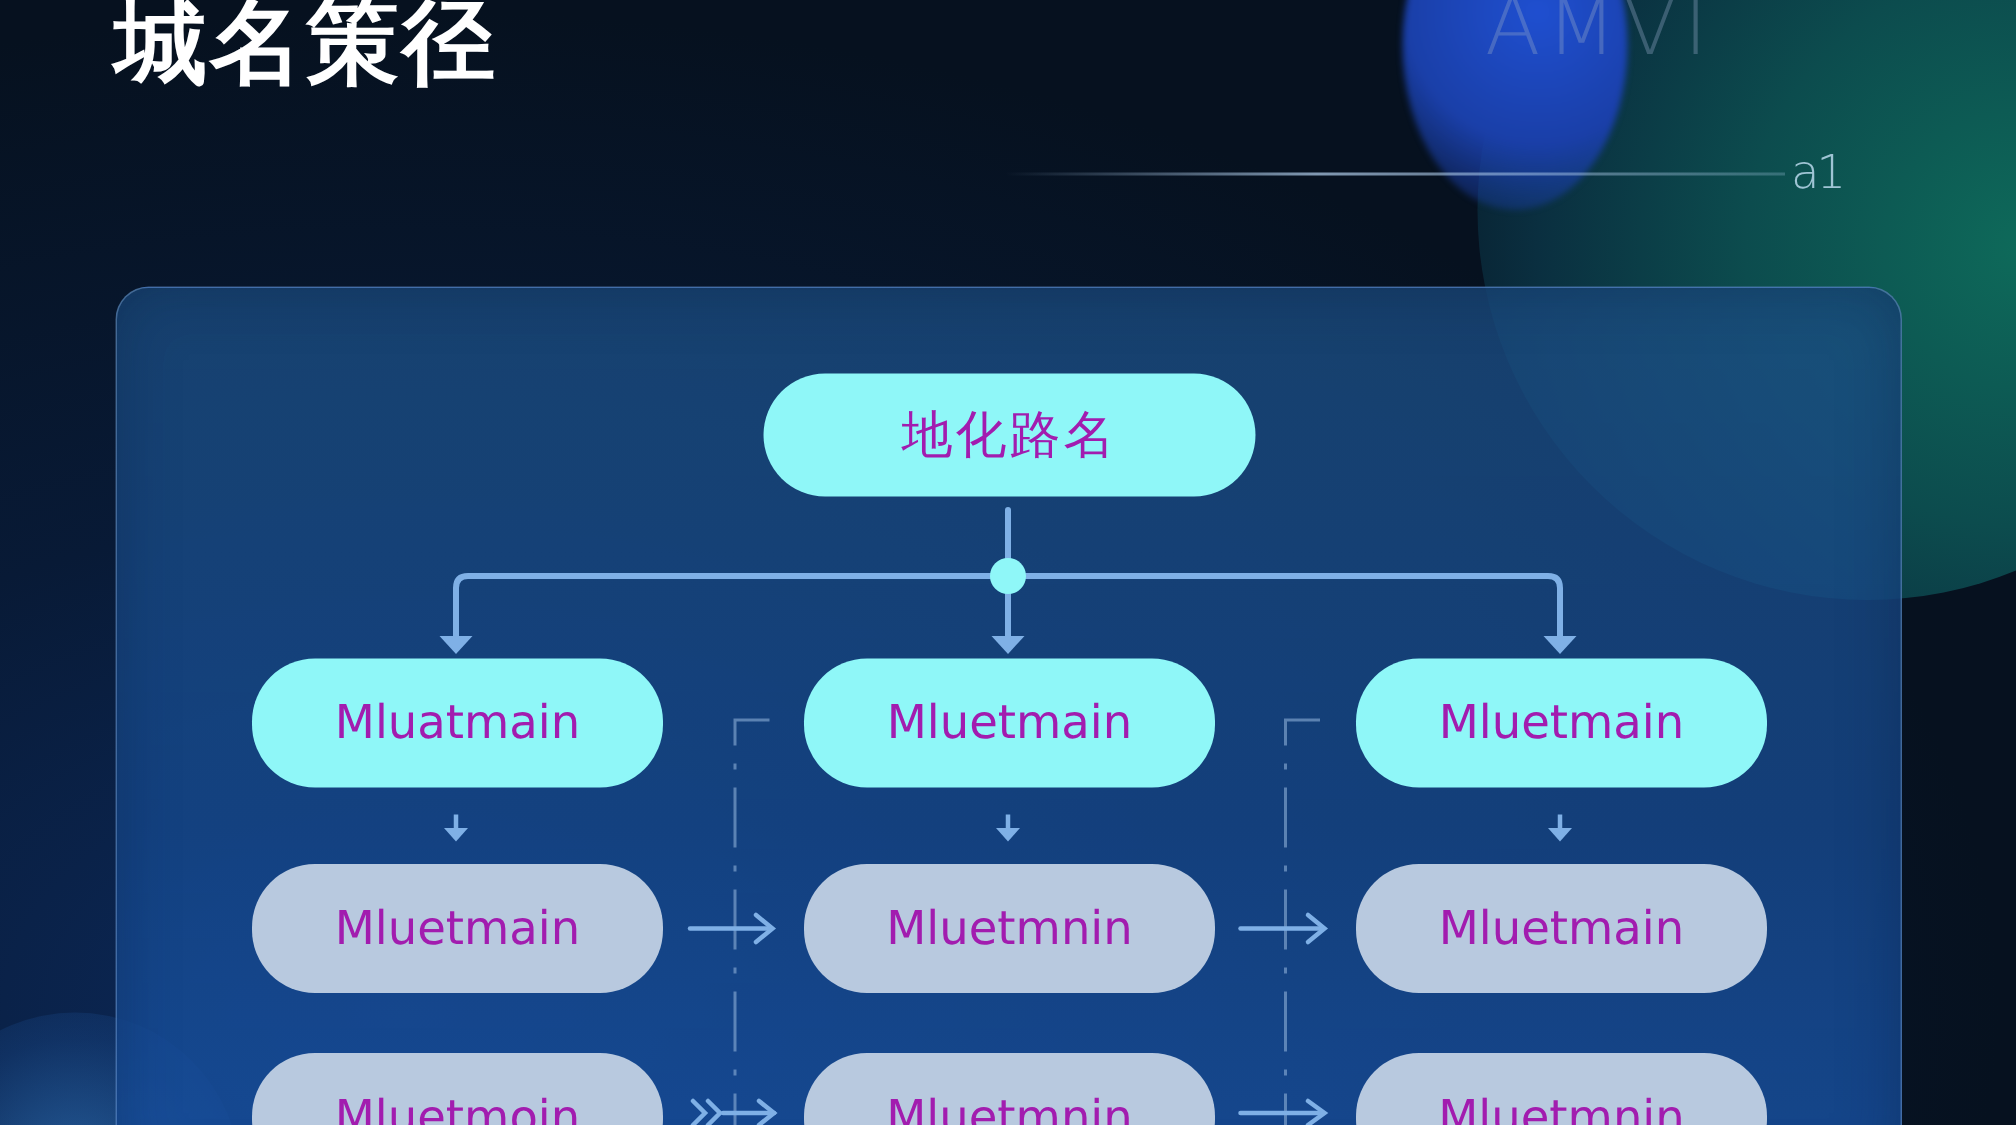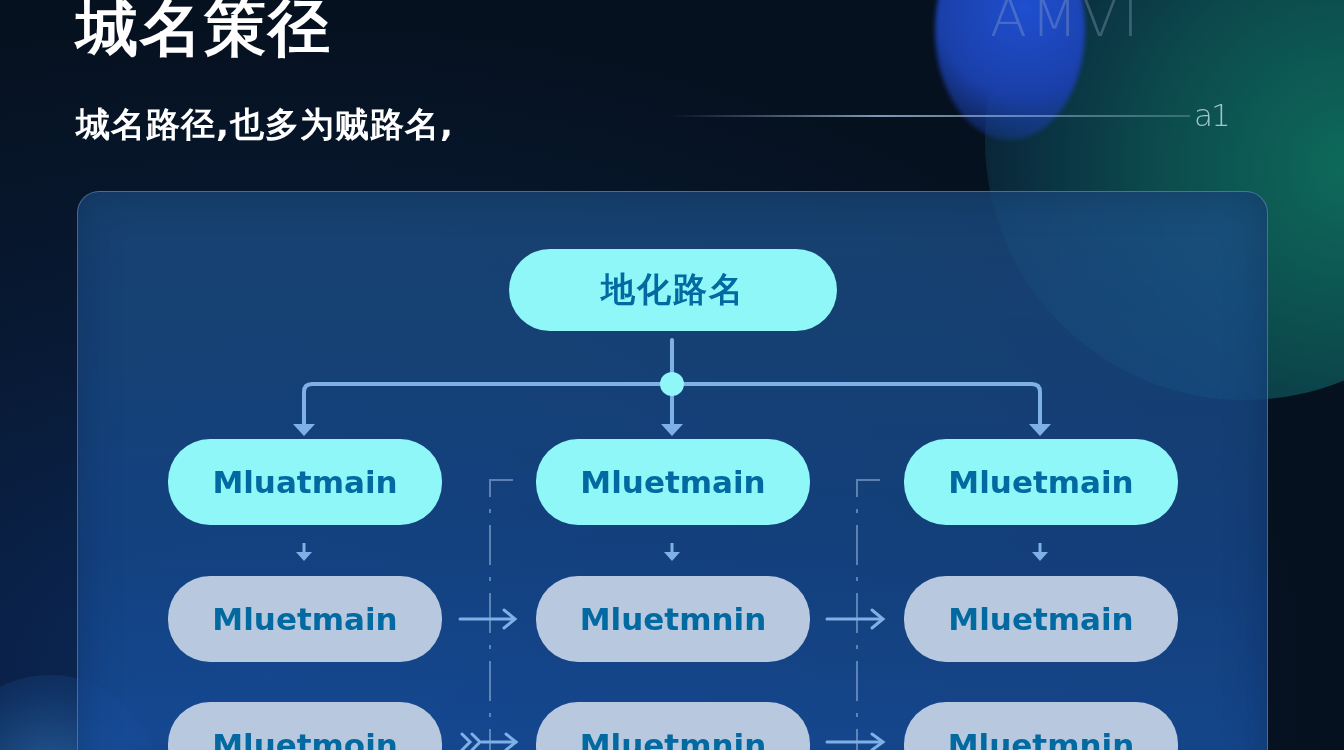--- a/index.html
+++ b/index.html
@@ -34,40 +34,39 @@
     .page-code { position: absolute; left: 1194px; top: 97px; font-size: 31px; color: #9fc4d4;
       font-weight: 300; letter-spacing: -2px; }
 
     .panel { position: absolute; left: 77px; top: 191px; width: 1191px; height: 600px;
       border-radius: 22px;
       background: linear-gradient(180deg, rgba(28,78,130,0.78) 0%, rgba(22,72,140,0.82) 60%, rgba(24,80,160,0.85) 100%);
       border: 1px solid rgba(150,180,220,0.35);
       box-shadow: inset 0 0 40px rgba(10,30,60,0.35); }
 
     .node { position: absolute; border-radius: 42px; display: flex; align-items: center; justify-content: center;
-      font-weight: bold; color: #0369a1; text-align: center; }
+      font-weight: normal; color: #a21caf; text-align: center; }
     .node.primary { background: #8ff7f8; }
     .node.secondary { background: #b8c9df; }
     .node.root { left: 509px; top: 249px; width: 328px; height: 82px; font-size: 34px; letter-spacing: 2px; }
     .node.item { width: 274px; height: 86px; font-size: 31px; }
 
     svg.connectors { position: absolute; left: 0; top: 0; width: 1344px; height: 750px; pointer-events: none; }
   </style>
 </head>
 <body>
 
 <div class="stage">
   <div class="orb orb-green"></div>
   <div class="orb orb-blue"></div>
   <div class="orb orb-bottomleft"></div>
 
   <div class="watermark">AMVI</div>
 
   <h1 class="title">城名策径</h1>
-  <div class="subtitle">城名路径,也多为贼路名,</div>
 
   <div class="divider-line"></div>
   <div class="page-code">a1</div>
 
   <div class="panel"></div>
 
   <svg class="connectors" viewBox="0 0 1344 750">
     <defs>
       <marker id="arrowhead" markerWidth="10" markerHeight="10" refX="5" refY="5" orient="auto" markerUnits="userSpaceOnUse">
         <path d="M0,0 L10,5 L0,10 Z" fill="#7fb0e6"></path>

